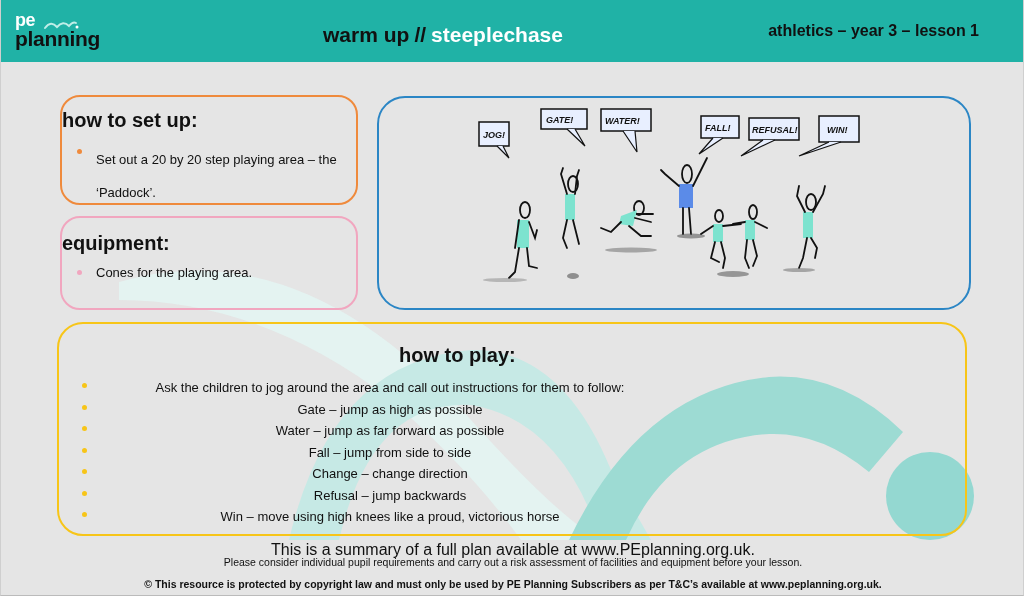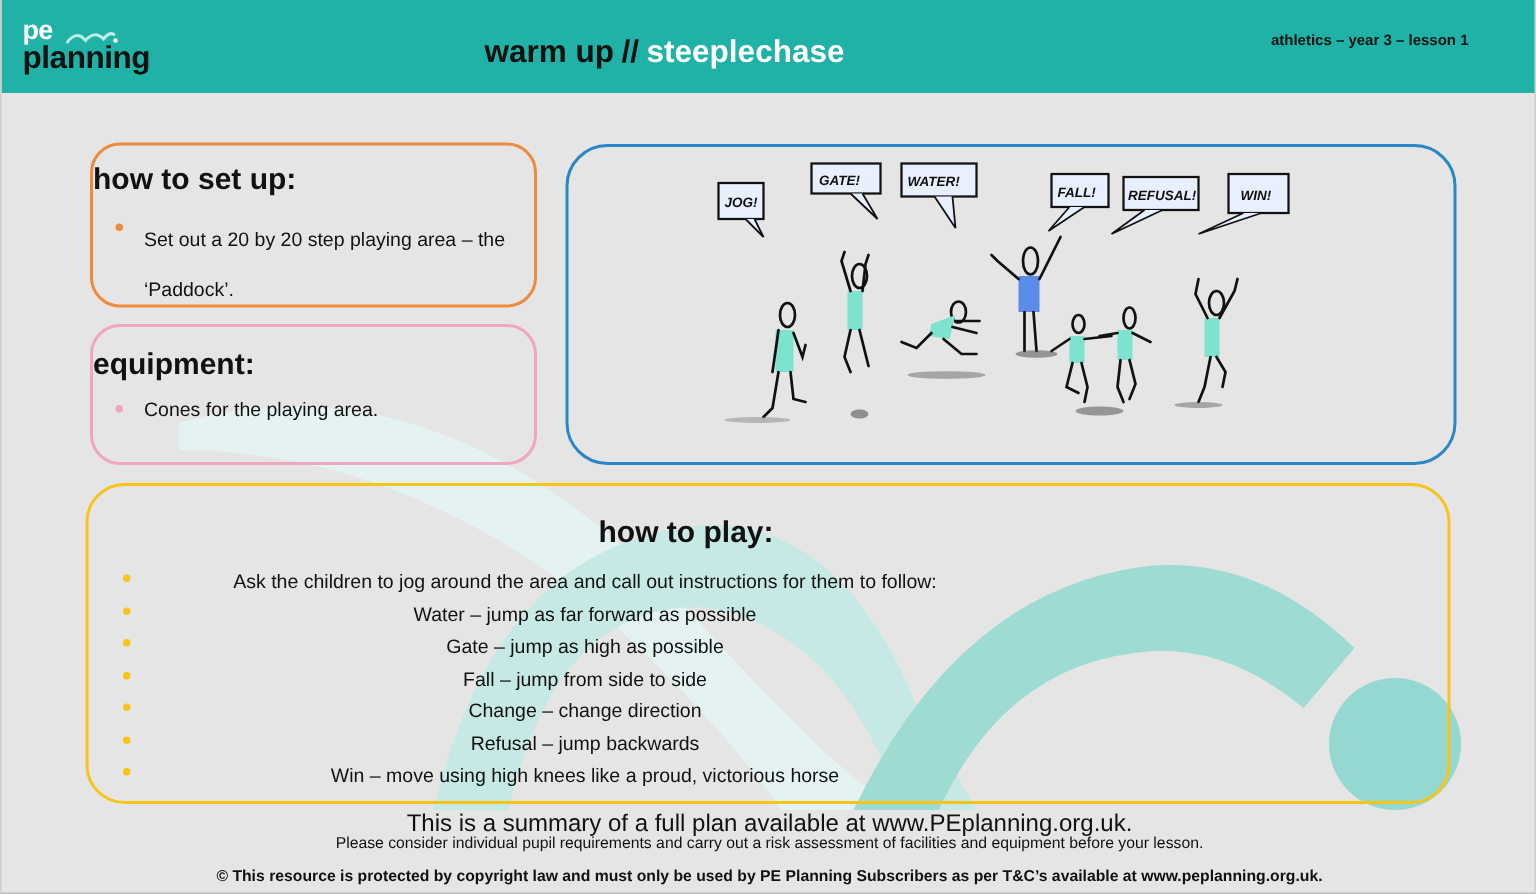--- a/index.html
+++ b/index.html
@@ -12,21 +12,21 @@
   .header { position: absolute; left: 0; top: 0; width: 1024px; height: 62px; background: #20b2a6; }
   .logo { position: absolute; left: 14px; top: 12px; width: 100px; height: 44px; }
   .logo-pe { position: absolute; left: 0; top: 0; font-size: 18px; font-weight: bold; color: #ffffff; line-height: 16px; letter-spacing: -0.5px; }
   .logo-planning { position: absolute; left: 0; top: 16px; font-size: 21px; font-weight: bold; color: #111; line-height: 22px; letter-spacing: -0.3px; }
   .logo-swoosh { position: absolute; left: 28px; top: 6px; width: 36px; height: 12px; }
 
   .title { position: absolute; left: 0; top: 22px; width: 884px; text-align: center; font-size: 21px; font-weight: bold; line-height: 26px; }
   .title .t1 { color: #111; }
   .title .sep { color: #111; margin: 0 5px; }
   .title .t2 { color: #ffffff; }
-  .lesson { position: absolute; right: 46px; top: 22px; font-size: 10px; font-weight: bold; color: #111; }
+  .lesson { position: absolute; right: 46px; top: 22px; font-size: 16px; font-weight: bold; color: #111; }
 
   
   .bg-arcs { position: absolute; left: 0; top: 0; width: 1024px; height: 596px; pointer-events: none; }
 
   
   .box { position: absolute; border-radius: 20px; background: transparent; }
   .box-setup { left: 59px; top: 95px; width: 298px; height: 110px; border: 2px solid #ef8a3c; }
   .box-equip { left: 59px; top: 216px; width: 298px; height: 94px; border: 2px solid #f1a6bf; padding-left: 13px; }
   .box-image { left: 376px; top: 96px; width: 594px; height: 214px; border: 2px solid #2b86c5; border-radius: 28px; }
   .box-play { left: 56px; top: 322px; width: 910px; height: 214px; border: 2px solid #f7c518; border-radius: 26px; }
@@ -189,22 +189,22 @@
           <ellipse cx="420" cy="172" rx="16" ry="2" fill="#666" stroke="none" opacity="0.5"></ellipse>
         </g>
       </g>
     </svg>
   </div>
 
   <div class="box box-play">
     <div class="box-title">how to play:</div>
     <ul class="bullets play-list">
       <li><span class="dot"></span><span>Ask the children to jog around the area and call out instructions for them to follow:</span></li>
+      <li><span class="dot"></span><span>Gate – jump as high as possible</span></li>
       <li><span class="dot"></span><span>Water – jump as far forward as possible</span></li>
-      <li><span class="dot"></span><span>Gate – jump as high as possible</span></li>
       <li><span class="dot"></span><span>Fall – jump from side to side</span></li>
       <li><span class="dot"></span><span>Change – change direction</span></li>
       <li><span class="dot"></span><span>Refusal – jump backwards</span></li>
       <li><span class="dot"></span><span>Win – move using high knees like a proud, victorious horse</span></li>
     </ul>
   </div>
 
   <div class="footer footer-1">This is a summary of a full plan available at www.PEplanning.org.uk.</div>
   <div class="footer footer-2">Please consider individual pupil requirements and carry out a risk assessment of facilities and equipment before your lesson.</div>
   <div class="footer footer-3">© This resource is protected by copyright law and must only be used by PE Planning Subscribers as per T&amp;C’s available at www.peplanning.org.uk.</div>

